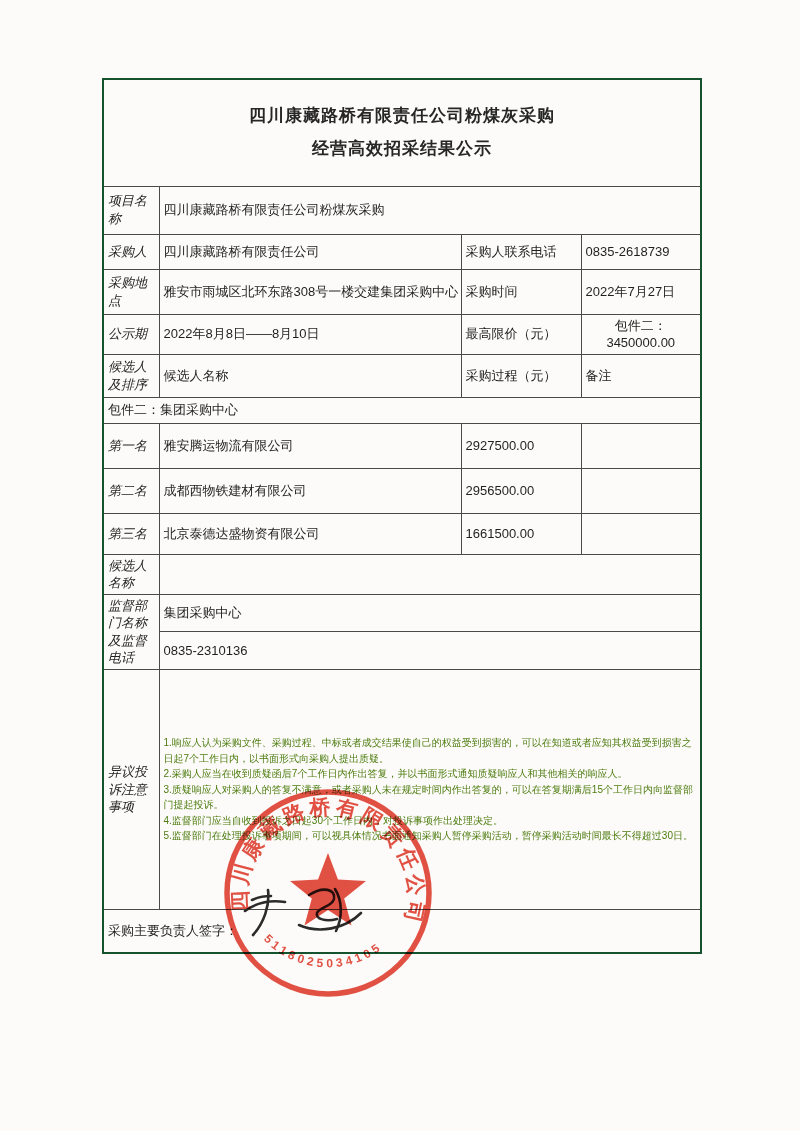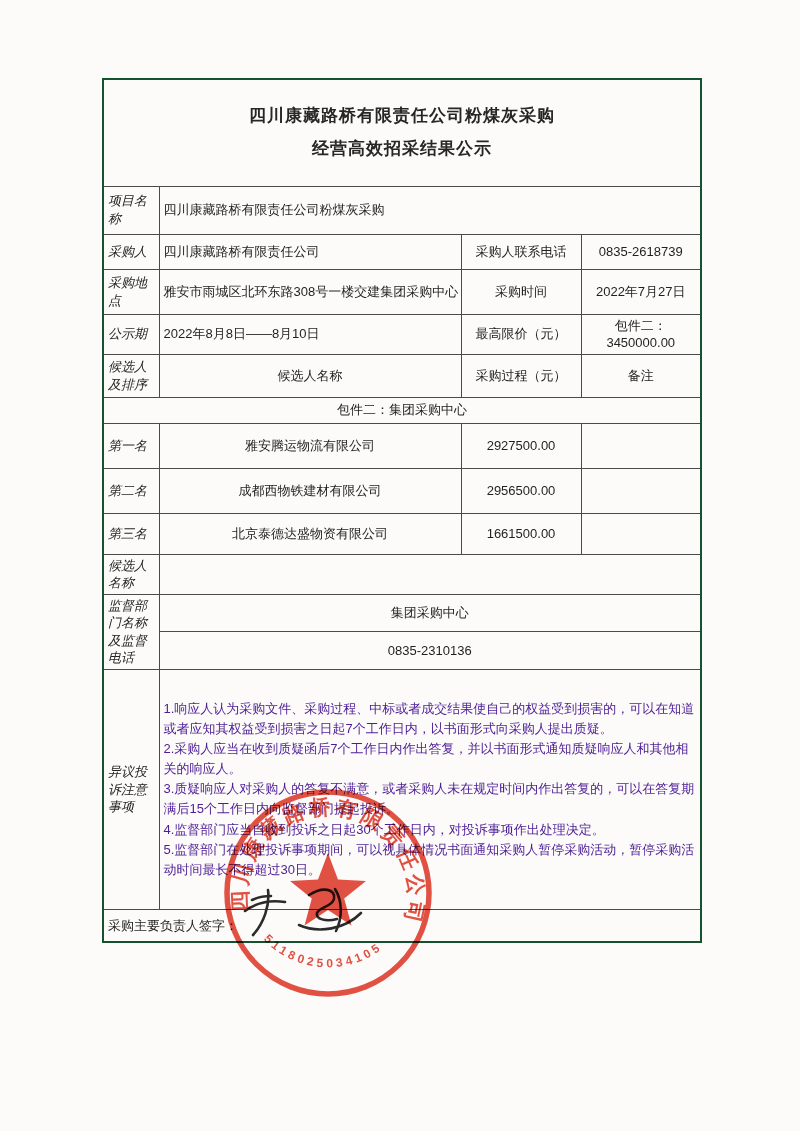--- a/index.html
+++ b/index.html
@@ -22,24 +22,24 @@
     font-size:13px;line-height:1.35;
     padding:2px 4px;vertical-align:middle;
     overflow:hidden;
   }
   table.doc{border:2px solid #14532d;}
   .title-cell{text-align:center;vertical-align:middle;border:1px solid #4a4a4a;}
   .title-line{font-size:17px;font-weight:700;letter-spacing:1px;line-height:1.9;color:#262626;}
   .lbl{padding-left:3px;text-align:left;color:#242424;font-style:italic;}
   .lbl-c{text-align:left;}
   .val-l{text-align:left;padding-left:7px;}
-  .val-c{text-align:center;}
+  .val-c{}
   .small-val{font-size:11px;text-align:center;margin-left:36px;}
   .obj-cell{vertical-align:middle;padding:6px 8px 6px 7px;}
-  .obj-line{font-size:13px;line-height:1.55;text-align:left;color:#4c1d95;}
+  .obj-line{font-size:10px;line-height:1.55;text-align:left;color:#4d7c0f;}
   .sig-cell{padding-left:6px;font-size:13px;}
   .seal-wrap{
     position:absolute;left:216px;top:781px;width:224px;height:224px;
     mix-blend-mode:multiply;opacity:.88;pointer-events:none;
   }
   .sig-wrap{
     position:absolute;left:237px;top:877px;width:150px;height:65px;
     pointer-events:none;
   }
 </style>
@@ -138,21 +138,21 @@
       <td class="lbl">异议投诉注意事项</td>
       <td colspan="3" class="obj-cell">
         <div class="obj-line">1.响应人认为采购文件、采购过程、中标或者成交结果使自己的权益受到损害的，可以在知道或者应知其权益受到损害之日起7个工作日内，以书面形式向采购人提出质疑。</div>
         <div class="obj-line">2.采购人应当在收到质疑函后7个工作日内作出答复，并以书面形式通知质疑响应人和其他相关的响应人。</div>
         <div class="obj-line">3.质疑响应人对采购人的答复不满意，或者采购人未在规定时间内作出答复的，可以在答复期满后15个工作日内向监督部门提起投诉。</div>
         <div class="obj-line">4.监督部门应当自收到投诉之日起30个工作日内，对投诉事项作出处理决定。</div>
         <div class="obj-line">5.监督部门在处理投诉事项期间，可以视具体情况书面通知采购人暂停采购活动，暂停采购活动时间最长不得超过30日。</div>
       </td>
     </tr>
 
-    <tr style="height:33px">
+    <tr style="height:44px">
       <td colspan="4" class="sig-cell">
         <span>采购主要负责人签字：</span>
       </td>
     </tr>
   </tbody>
     </table>
 </div>
 
 <svg class="sig-wrap" viewBox="0 0 150 65">
   <g fill="none" stroke="#2b2b2b" stroke-width="2.6" stroke-linecap="round">

